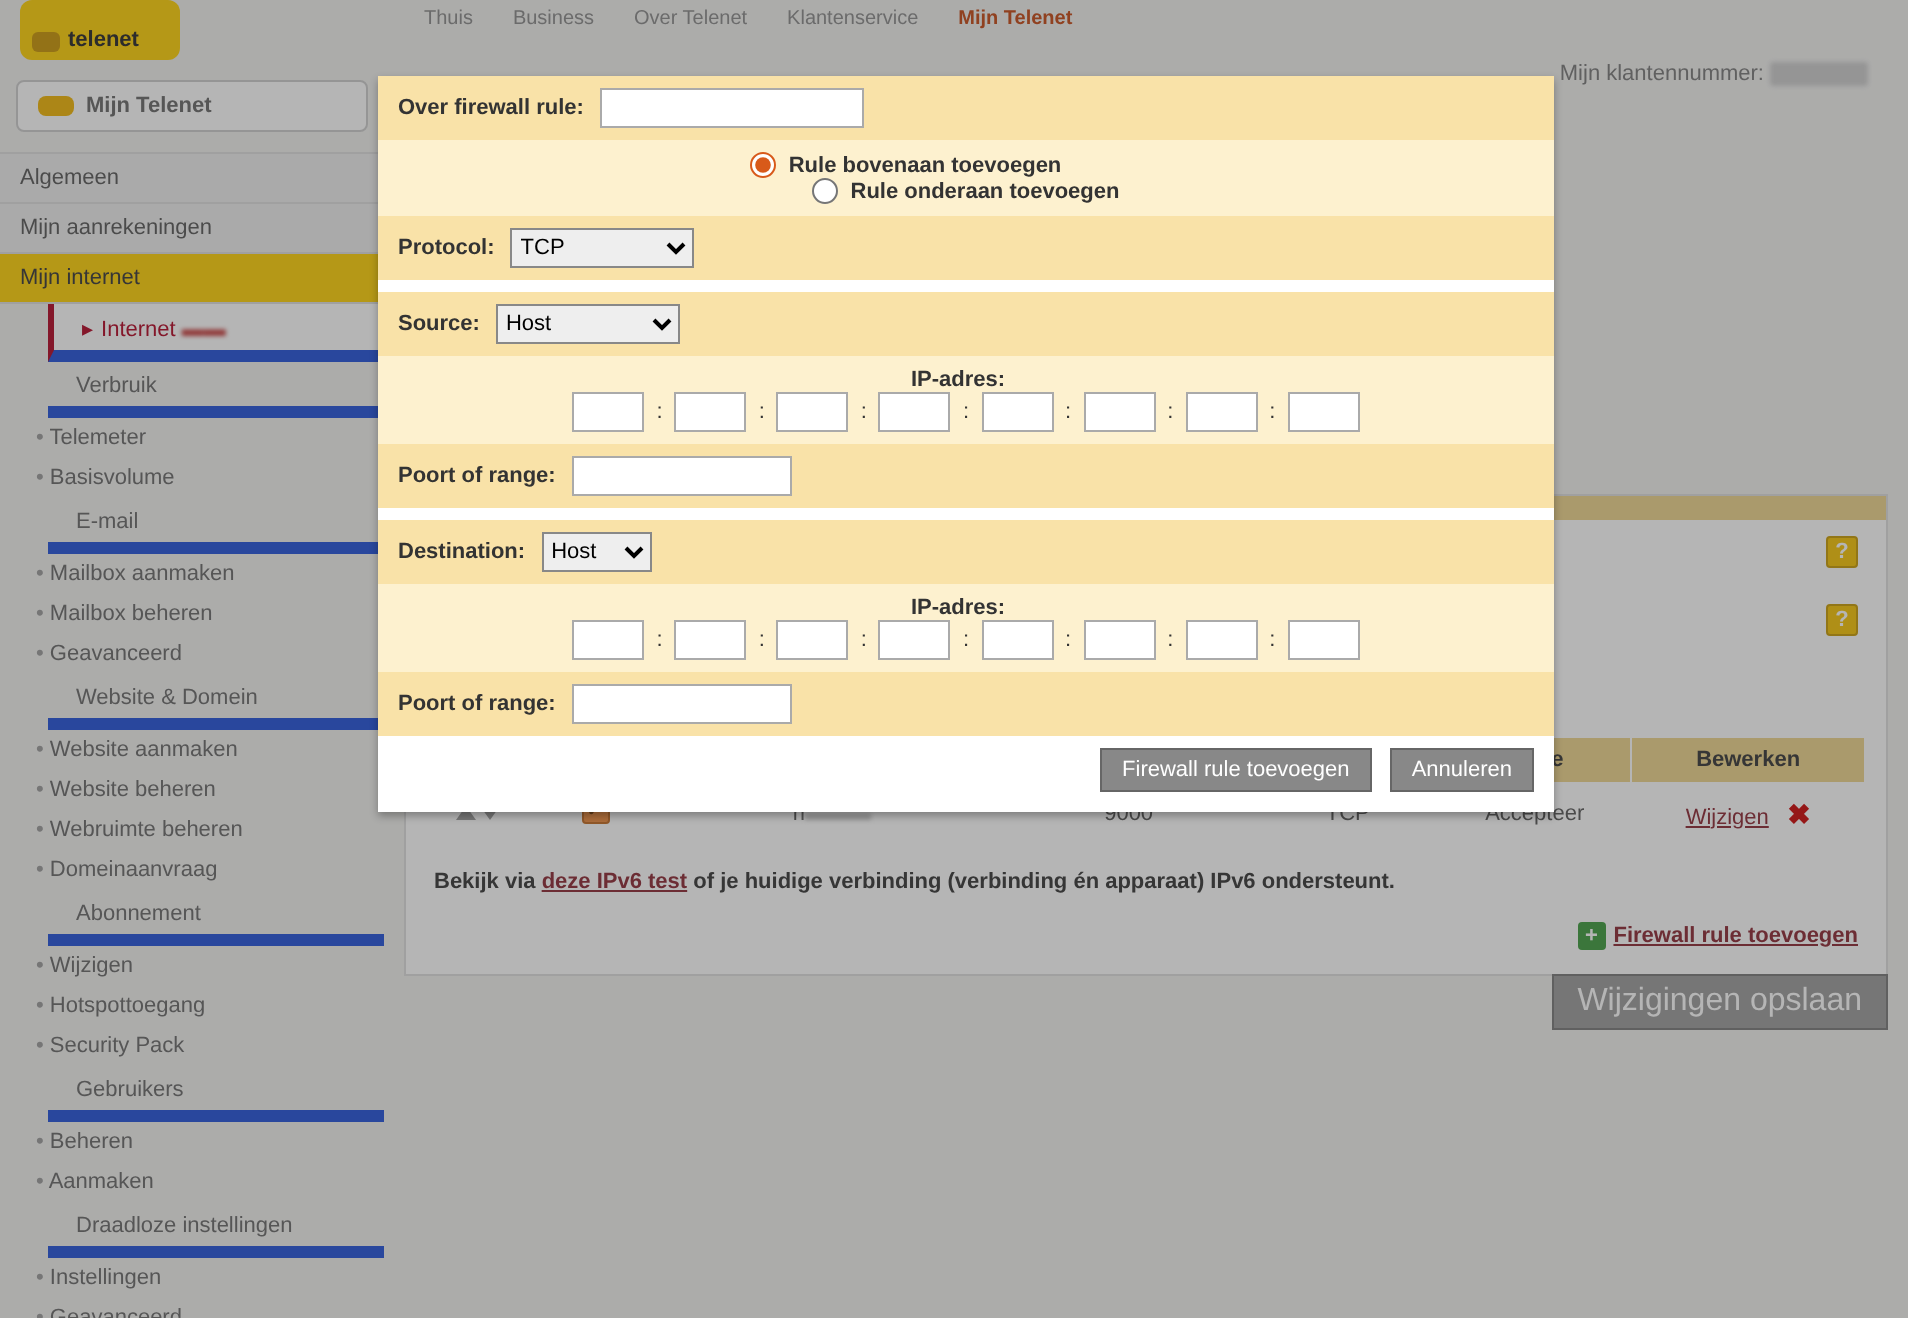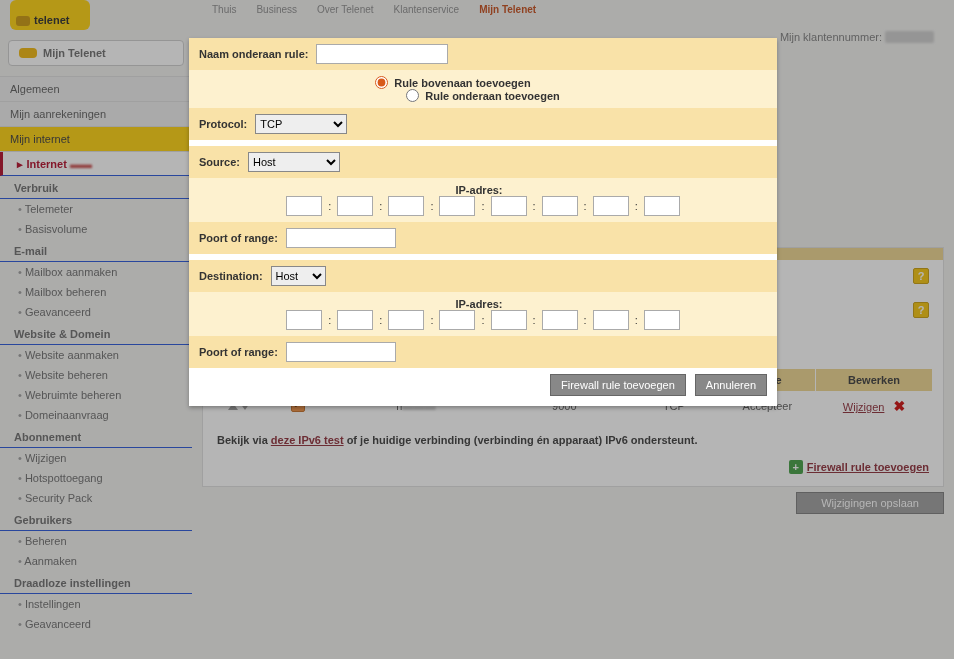--- a/index.html
+++ b/index.html
@@ -11,21 +11,21 @@
   .leftcol { width: 192px; flex: 0 0 192px; }
   .logo { width: 80px; height: 30px; background: #ffd000; border-radius: 6px; display: flex; align-items: flex-end; padding: 2px 6px 4px; color: #222; font-weight: bold; font-size: 11px; margin: 0 0 10px 10px; }
   .logo .key { display:inline-block; width:14px; height:10px; background:#c99300; border-radius:3px; margin-right:4px;}
   .mijn-telenet-badge { background:#fff; border:1px solid #ccc; border-radius:4px; padding:6px 10px; margin:0 8px 10px 8px; display:flex; align-items:center;}
   .mijn-telenet-badge .keyicon{display:inline-block;width:18px;height:10px;background:#f0b400;border-radius:4px;margin-right:6px;}
   .mijn-telenet-badge span{font-weight:bold;color:#666;}
 
   .nav { border-top:1px solid #ddd;}
   .nav .section { background:#eee; border-bottom:1px solid #ddd; padding:6px 10px; font-weight:normal; color:#555;}
   .nav .section.active { background:#ffd000; color:#333;}
-  .nav .subhead { padding:6px 10px 4px 14px; font-weight:bold; color:#666; border-bottom:1px solid #1d4ed8;}
+  .nav .subhead { padding:6px 10px 4px 14px; font-weight:normal; color:#666; border-bottom:6px solid #1d4ed8;margin-left:24px;}
   .nav .subhead.sel { color:#b00020; border-left:3px solid #b00020; background:#fff;}
   .nav .item { padding:4px 10px 4px 18px; color:#666;}
   .nav .item::before{content:"• "; color:#999;}
   .nav .subhead.sel .arrow{color:#b00020;margin-right:4px;}
 
   
   .main { flex:1; padding:0 10px; position:relative;}
   .topnav { display:flex; gap:20px; padding:4px 0 10px 10px;}
   .topnav a{color:#888;font-size:10px;}
   .topnav a.active{color:#c44510;font-weight:bold;}
@@ -54,21 +54,21 @@
   .tri.dn.dim{border-top-color:#999;}
   .chk{display:inline-block;width:14px;height:14px;background:#f28c3b;border:1px solid #c46a1e;position:relative;border-radius:2px;}
   .chk::after{content:"✓";position:absolute;left:1px;top:-2px;color:#7a3a00;font-size:12px;font-weight:bold;}
   .linklike{color:#8a2430;text-decoration:underline;}
   .redx{color:#c00;font-weight:bold;font-size:14px;}
   .plus{display:inline-block;width:14px;height:14px;background:#3a9a3a;color:#fff;text-align:center;line-height:14px;font-weight:bold;border-radius:2px;margin-right:4px;}
 
   .bekijk{padding:10px 14px;color:#333;font-weight:bold;}
   .bekijk a{color:#8a2430;text-decoration:underline;}
   .addrule{text-align:right;padding:4px 14px 12px;}
-  .savebtn{background:#999;color:#fff;border:1px solid #777;padding:4px 24px;font-size:11px;position:absolute;right:-1px;bottom:-28px;}
+  .savebtn{background:#999;color:#fff;border:1px solid #777;padding:4px 12px;font-size:16px;position:absolute;right:-1px;bottom:-28px;}
 
   
   .backdrop{position:absolute;inset:0;background:rgba(100,100,100,0.45);}
   .backdrop.dark{background:rgba(60,60,60,0.38); z-index:2;}
 
   .modal{position:absolute;left:189px;top:38px;width:588px;background:#fff;z-index:10;box-shadow:0 2px 4px rgba(0,0,0,0.3);padding-bottom:8px;}
   .mrow{display:flex;align-items:center;padding:6px 10px;}
   .mrow.alt{background:#f9e2a8;}
   .mrow.light{background:#fdf1cf;flex-direction:column;}
   .mlabel{font-weight:bold;color:#333;margin-right:8px;white-space:nowrap;}
@@ -205,21 +205,21 @@
 
       <button class="savebtn">Wijzigingen opslaan</button>
     </div>
   </div>
 </div>
 
 <div class="backdrop dark"></div>
 
 <div class="modal">
   <div class="mrow alt">
-    <span class="mlabel">Naam onderaan rule:</span>
+    <span class="mlabel">Over firewall rule:</span>
     <input class="txt med" style="">
   </div>
   <div class="mrow light">
     <label style="display:flex;align-items:center;margin-right:60px;">
       <input type="radio" class="radio" checked="" style="">
       <span style="font-weight:bold;">Rule bovenaan toevoegen</span>
     </label>
     <label style="display:flex;align-items:center;">
       <input type="radio" class="radio" style="">
       <span style="font-weight:bold;">Rule onderaan toevoegen</span>

